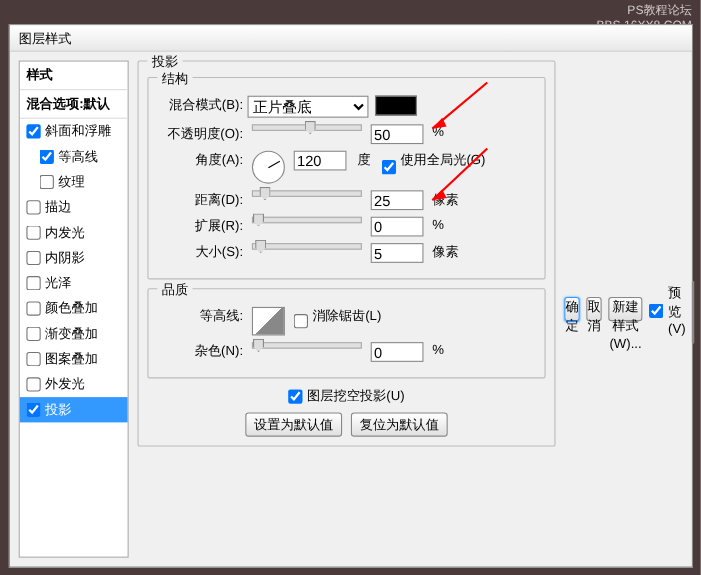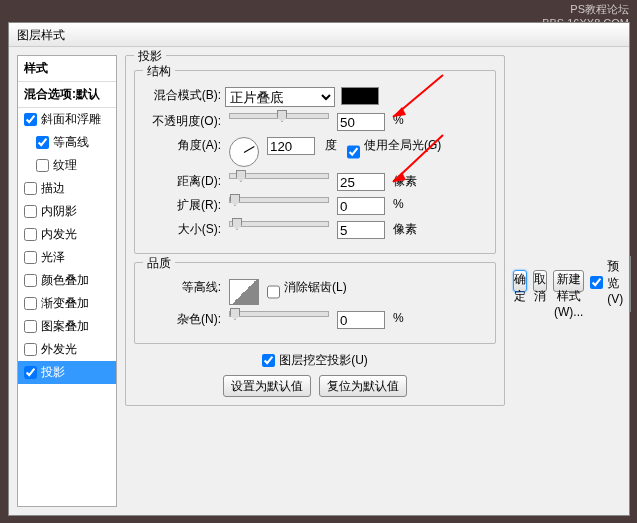--- a/index.html
+++ b/index.html
@@ -67,25 +67,25 @@
           <div class="sidebar-item indent">
             <input type="checkbox" style="">
             <span>纹理</span>
           </div>
           <div class="sidebar-item">
             <input type="checkbox" style="">
             <span>描边</span>
           </div>
           <div class="sidebar-item">
             <input type="checkbox" style="">
+            <span>内发光</span>
+          </div>
+          <div class="sidebar-item">
+            <input type="checkbox" style="">
             <span>内阴影</span>
-          </div>
-          <div class="sidebar-item">
-            <input type="checkbox" style="">
-            <span>内发光</span>
           </div>
           <div class="sidebar-item">
             <input type="checkbox" style="">
             <span>光泽</span>
           </div>
           <div class="sidebar-item">
             <input type="checkbox" style="">
             <span>颜色叠加</span>
           </div>
           <div class="sidebar-item">

